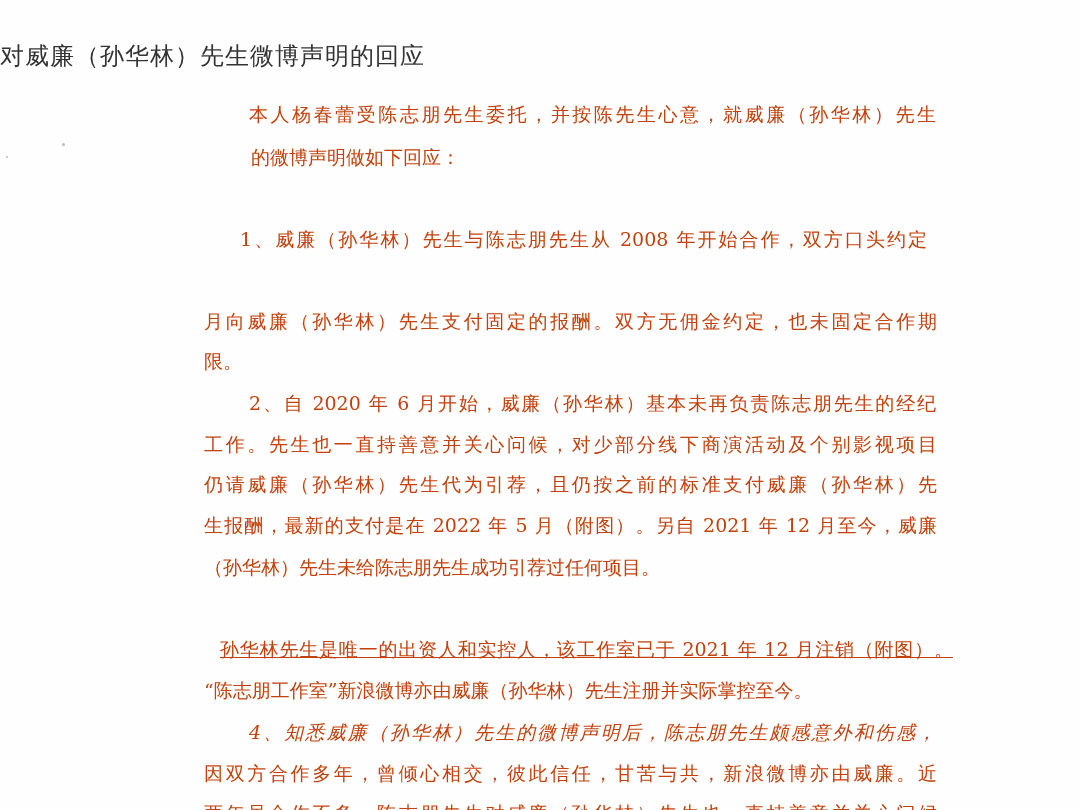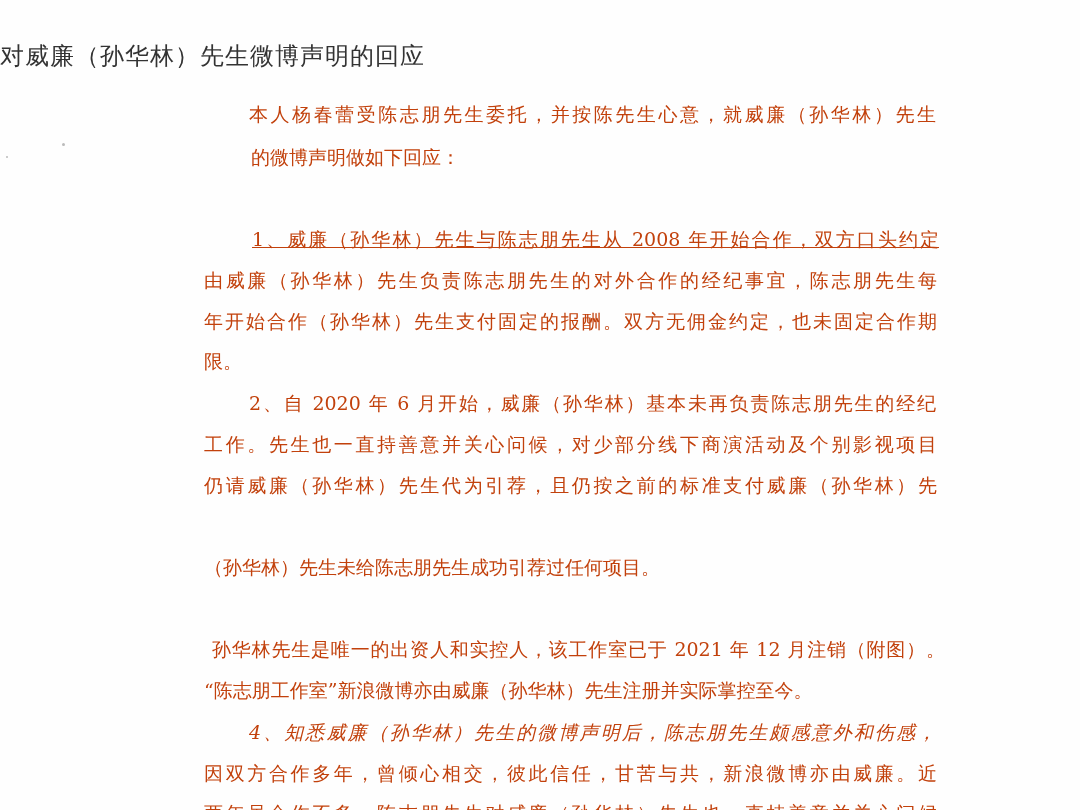--- a/index.html
+++ b/index.html
@@ -57,30 +57,30 @@
 <div class="page">
 
   <div class="speck" style="left:62px; top:143px;"></div>
   <div class="speck" style="left:6px; top:156px; width:2px; height:2px;"></div>
 
   <div class="title">对威廉（孙华林）先生微博声明的回应</div>
 
   <div class="line justify" style="left:249px; top:99px; width:687px;">本人杨春蕾受陈志朋先生委托，并按陈先生心意，就威廉（孙华林）先生</div>
   <div class="line" style="left:204px; top:142px;margin-left:47px;">的微博声明做如下回应：</div>
 
-  <div class="line justify" style="left:252px; top:224px; width:687px;text-decoration:underline;">1、威廉（孙华林）先生与陈志朋先生从 2008 年开始合作，双方口头约定</div>
-  <div class="line justify" style="left:204px; top:265px;">由威廉（孙华林）先生负责陈志朋先生的对外合作的经纪事宜，陈志朋先生每</div>
-  <div class="line justify" style="left:204px; top:306px;">年开始合作（孙华林）先生支付固定的报酬。双方无佣金约定，也未固定合作期</div>
+  <div class="line justify" style="left:240px; top:224px; width:687px;">1、威廉（孙华林）先生与陈志朋先生从 2008 年开始合作，双方口头约定</div>
+  <div class="line justify" style="left:204px; top:306px;">月向威廉（孙华林）先生支付固定的报酬。双方无佣金约定，也未固定合作期</div>
   <div class="line" style="left:204px; top:346px;">限。</div>
 
   <div class="line justify" style="left:249px; top:388px; width:687px;">2、自 2020 年 6 月开始，威廉（孙华林）基本未再负责陈志朋先生的经纪</div>
   <div class="line justify" style="left:204px; top:429px;">工作。先生也一直持善意并关心问候，对少部分线下商演活动及个别影视项目</div>
-  <div class="line justify" style="left:204px; top:470px;">仍请威廉（孙华林）先生代为引荐，且仍按之前的标准支付威廉（孙华林）先</div>
+  <div class="line justify" style="left:204px; top:470px;font-family:Liberation Serif, serif;">仍请威廉（孙华林）先生代为引荐，且仍按之前的标准支付威廉（孙华林）先</div>
+  <div class="line justify" style="left:204px; top:510px;">生报酬，最新的支付是在 2022 年 5 月（附图）。另自 2021 年 12 月至今，威廉</div>
   <div class="line" style="left:204px; top:552px;">（孙华林）先生未给陈志朋先生成功引荐过任何项目。</div>
 
-  <div class="line justify" style="left:212px; top:634px;">孙华林先生是唯一的出资人和实控人，该工作室已于 2021 年 12 月注销（附图）。</div>
+  <div class="line justify" style="left:220px; top:634px;text-decoration:underline;">孙华林先生是唯一的出资人和实控人，该工作室已于 2021 年 12 月注销（附图）。</div>
   <div class="line" style="left:204px; top:675px;">“陈志朋工作室”新浪微博亦由威廉（孙华林）先生注册并实际掌控至今。</div>
 
   <div class="line justify" style="left:249px; top:717px; width:687px;font-style:italic;">4、知悉威廉（孙华林）先生的微博声明后，陈志朋先生颇感意外和伤感，</div>
   <div class="line justify" style="left:204px; top:758px;">因双方合作多年，曾倾心相交，彼此信任，甘苦与共，新浪微博亦由威廉。近</div>
   <div class="line justify" style="left:204px; top:798px;">两年虽合作不多，陈志朋先生对威廉（孙华林）先生也一直持善意并关心问候</div>
 
 </div>
 
 </body></html>

